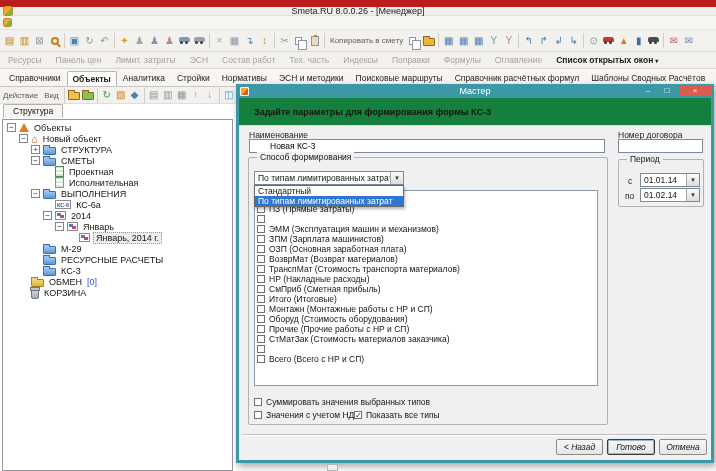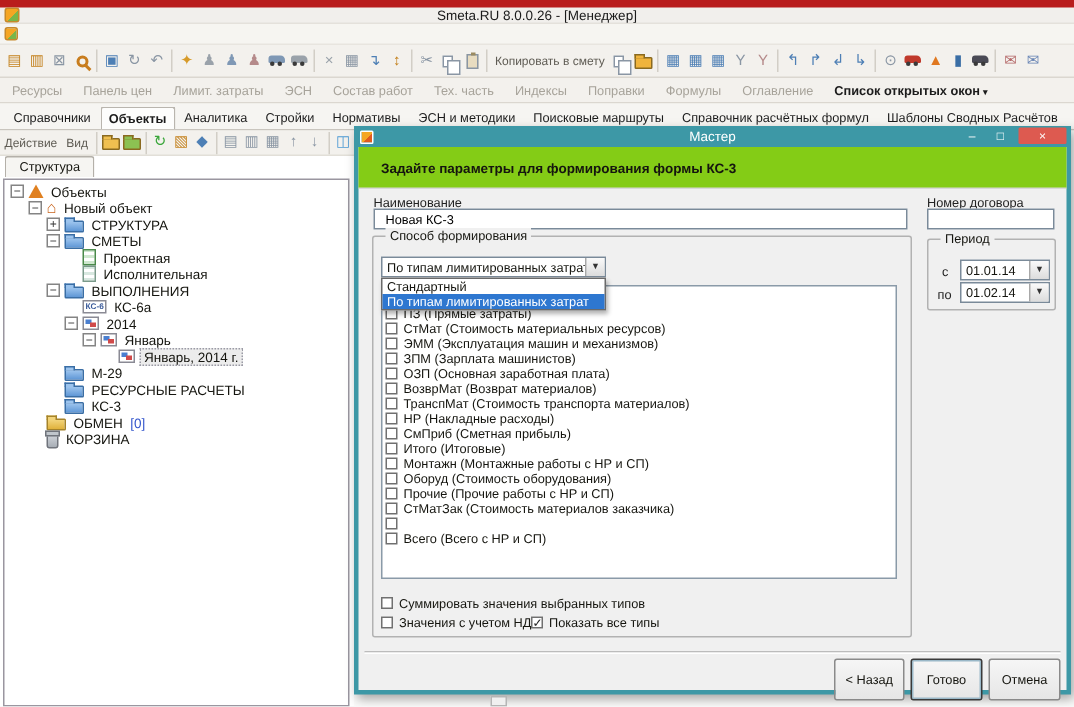--- a/index.html
+++ b/index.html
@@ -1,20 +1,20 @@
 <!DOCTYPE html>
 <html><head>
 <meta charset="utf-8">
 <style>
   * { box-sizing: border-box; margin: 0; padding: 0; }
   html,body { width:716px; height:471px; overflow:hidden; }
   body { font-family:"Liberation Sans", sans-serif; font-size:9px; color:#15150f; background:#fff; position:relative; }
 
   
-  .titlebar{position:absolute;left:0;top:0;width:716px;height:16px;background:#f1efec;border-top:5px solid #b91c1c;border-bottom:1px solid #e4e1db;display:flex;align-items:center;}
+  .titlebar{position:absolute;left:0;top:0;width:716px;height:16px;background:#f1efec;border-top:7px solid #b91c1c;border-bottom:1px solid #e4e1db;display:flex;align-items:center;}
   .appico{width:10px;height:10px;margin-left:3px;border-radius:2px;background:linear-gradient(135deg,#f5a623 0 55%,#7ab648 55%);border:1px solid #c6892b;}
   .apptitle{position:absolute;left:0;right:0;text-align:center;color:#1a1a1a;}
   .menubar{position:absolute;left:0;top:16px;width:716px;height:14px;background:#f6f5f1;display:flex;align-items:center;border-bottom:1px solid #e8e5df;}
   .menubar .appico{width:9px;height:9px;}
   .mitem{display:inline-block;padding:0 6px;cursor:default;}
   .mitem:first-of-type::first-letter{text-decoration:underline;}
   .toolbar{position:absolute;left:0;top:30px;width:716px;height:22px;background:#f3f1ed;border-bottom:1px solid #dbd7d0;display:flex;align-items:center;padding:0 2px;overflow:hidden;}
   .tbtn{width:15px;height:18px;display:flex;align-items:center;justify-content:center;flex:none;}
   .tbtn .glyph{font-size:10px;line-height:10px;}
   .tsep{width:1px;height:15px;background:#d2cec6;margin:0 2px;flex:none;}
@@ -74,38 +74,38 @@
 
   
   .dialog{position:absolute;left:236px;top:84px;width:478px;height:379px;background:#3d98a6;box-shadow:2px 3px 7px rgba(0,0,0,.35);font-size:8.5px;}
   .dlg-titlebar{height:14px;position:relative;display:flex;align-items:center;color:#fff;}
   .dlg-ico{width:9px;height:9px;margin-left:4px;border-radius:1px;background:linear-gradient(135deg,#f5a623 0 55%,#e05a20 55%);border:1px solid #fff;flex:none;}
   .dlg-title{position:absolute;left:0;right:0;text-align:center;font-size:9px;}
   .dlg-btns{position:absolute;right:3px;top:1px;display:flex;align-items:center;gap:5px;}
   .wbtn{color:#fff;font-size:8px;width:14px;height:11px;display:flex;align-items:center;justify-content:center;}
   .wbtn.close{width:32px;background:#dd5a50;border-radius:1px;}
   .dlg-content{position:absolute;left:3px;right:3px;top:14px;bottom:3px;background:#f0f0f0;}
-  .dlg-header{position:absolute;left:0;right:0;top:0;height:28px;background:#84cc16;border-bottom:1px solid #d8d8d8;display:flex;align-items:center;padding-left:15px;font-weight:bold;font-size:9px;}
+  .dlg-header{position:absolute;left:0;right:0;top:0;height:28px;background:#15803d;border-bottom:1px solid #d8d8d8;display:flex;align-items:center;padding-left:15px;font-weight:bold;font-size:9px;}
   .flabel{position:absolute;color:#222;}
-  .tinput{position:absolute;height:14px;background:#fff;border:1px solid #7a8a99;font-family:"Liberation Sans",sans-serif;font-size:8.5px;padding:0 7px;}
+  .tinput{position:absolute;height:14px;background:#fff;border:1px solid #7a8a99;font-family:"Liberation Sans",sans-serif;font-size:8.5px;padding:0 20px;}
   .fieldset{position:absolute;border:1px solid #b2b2b2;border-radius:2px;}
   .legend{position:absolute;top:-6px;left:8px;background:#f0f0f0;padding:0 3px;}
   .combo{position:absolute;background:#fff;border:1px solid #7a8a99;display:flex;align-items:stretch;height:14px;}
   .combo .val{flex:1;padding:1px 3px 0;white-space:nowrap;overflow:hidden;}
   .combo .dd{width:13px;background:linear-gradient(#fafafa,#dcdcdc);border-left:1px solid #a8a8a8;display:flex;align-items:center;justify-content:center;font-size:6px;color:#333;flex:none;}
   .dropdown{position:absolute;background:#fff;border:1px solid #6a6a6a;z-index:6;box-shadow:1px 2px 3px rgba(0,0,0,.3);}
   .opt{height:10px;line-height:10px;padding:0 3px;white-space:nowrap;overflow:hidden;}
   .opt.sel{background:#2e77d0;color:#fff;}
   .listbox{position:absolute;background:#fff;border:1px solid #8a9aa8;overflow:hidden;padding:13px 2px 0;}
   .litem{height:10px;display:flex;align-items:center;white-space:nowrap;}
   .cb{width:8px;height:8px;border:1px solid #707070;background:#fff;margin-right:4px;flex:none;font-size:8px;line-height:7px;text-align:center;color:#222;}
   .cb.checked::before{content:"✓";}
   .checkrow{position:absolute;display:flex;align-items:center;}
   .btn-sep{position:absolute;left:4px;right:4px;top:336px;border-top:1px solid #bcbcbc;border-bottom:1px solid #fff;}
-  .pbtn{position:absolute;top:341px;height:28px;background:linear-gradient(#f6f6f6,#e6e6e6);border:1px solid #8a8a8a;border-radius:2px;display:flex;align-items:center;justify-content:center;font-size:8.5px;}
+  .pbtn{position:absolute;top:341px;height:16px;background:linear-gradient(#f6f6f6,#e6e6e6);border:1px solid #8a8a8a;border-radius:2px;display:flex;align-items:center;justify-content:center;font-size:8.5px;font-style:italic;}
   .pbtn.default{border-color:#3a3a3a;box-shadow:inset 0 0 0 1px #9ab8c8;}
   .scroll-stub{position:absolute;left:327px;top:464px;width:11px;height:7px;background:#f0f0f0;border:1px solid #b5b5b5;}
 </style>
 </head>
 <body>
 
 <div class="titlebar">
   <span class="appico"></span>
   <span class="apptitle">Smeta.RU  8.0.0.26   - [Менеджер]</span>
 </div>
@@ -428,21 +428,20 @@
       <span class="dd">▼</span>
     </div>
 
     <div class="listbox" id="types-listbox" style="left:15px;top:92px;width:344px;height:196px">
         <div class="litem">
           <span class="cb"></span>
           <span>ПЗ (Прямые затраты)</span>
         </div>
         <div class="litem">
           <span class="cb"></span>
-          <span>СтМат (Стоимость материальных ресурсов)</span>
         </div>
         <div class="litem">
           <span class="cb"></span>
           <span>ЭММ (Эксплуатация машин и механизмов)</span>
         </div>
         <div class="litem">
           <span class="cb"></span>
           <span>ЗПМ (Зарплата машинистов)</span>
         </div>
         <div class="litem">

